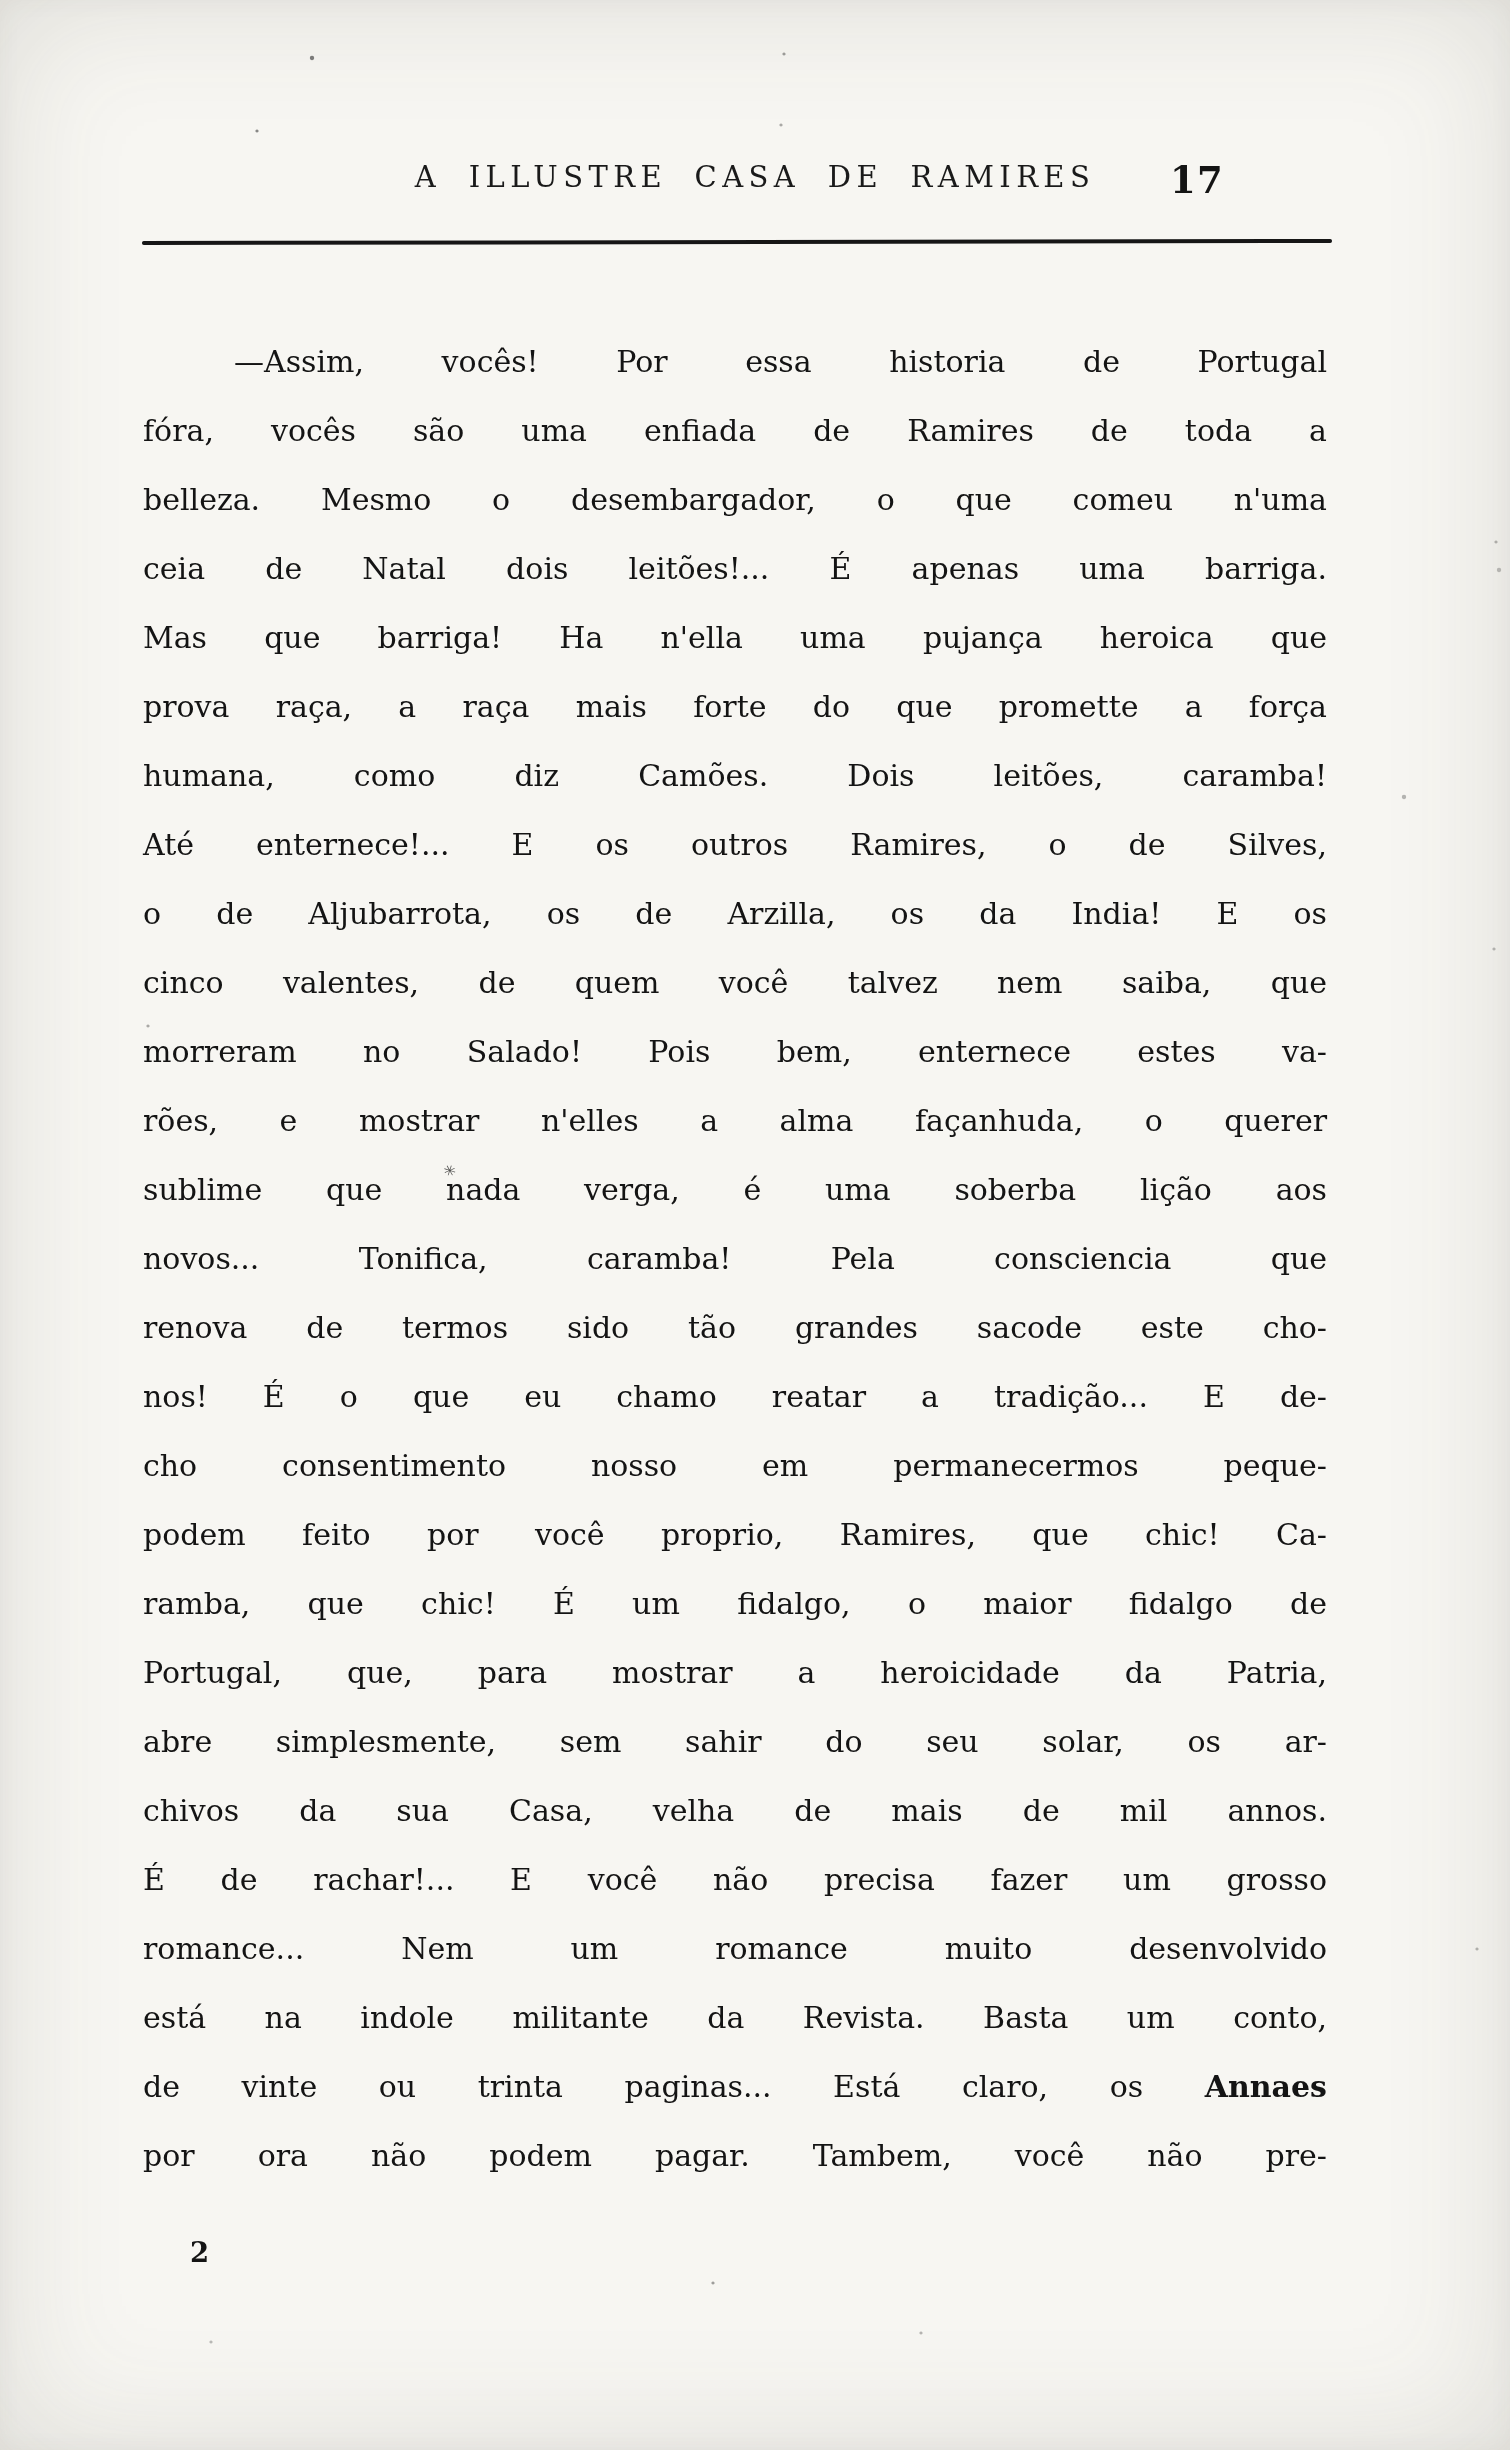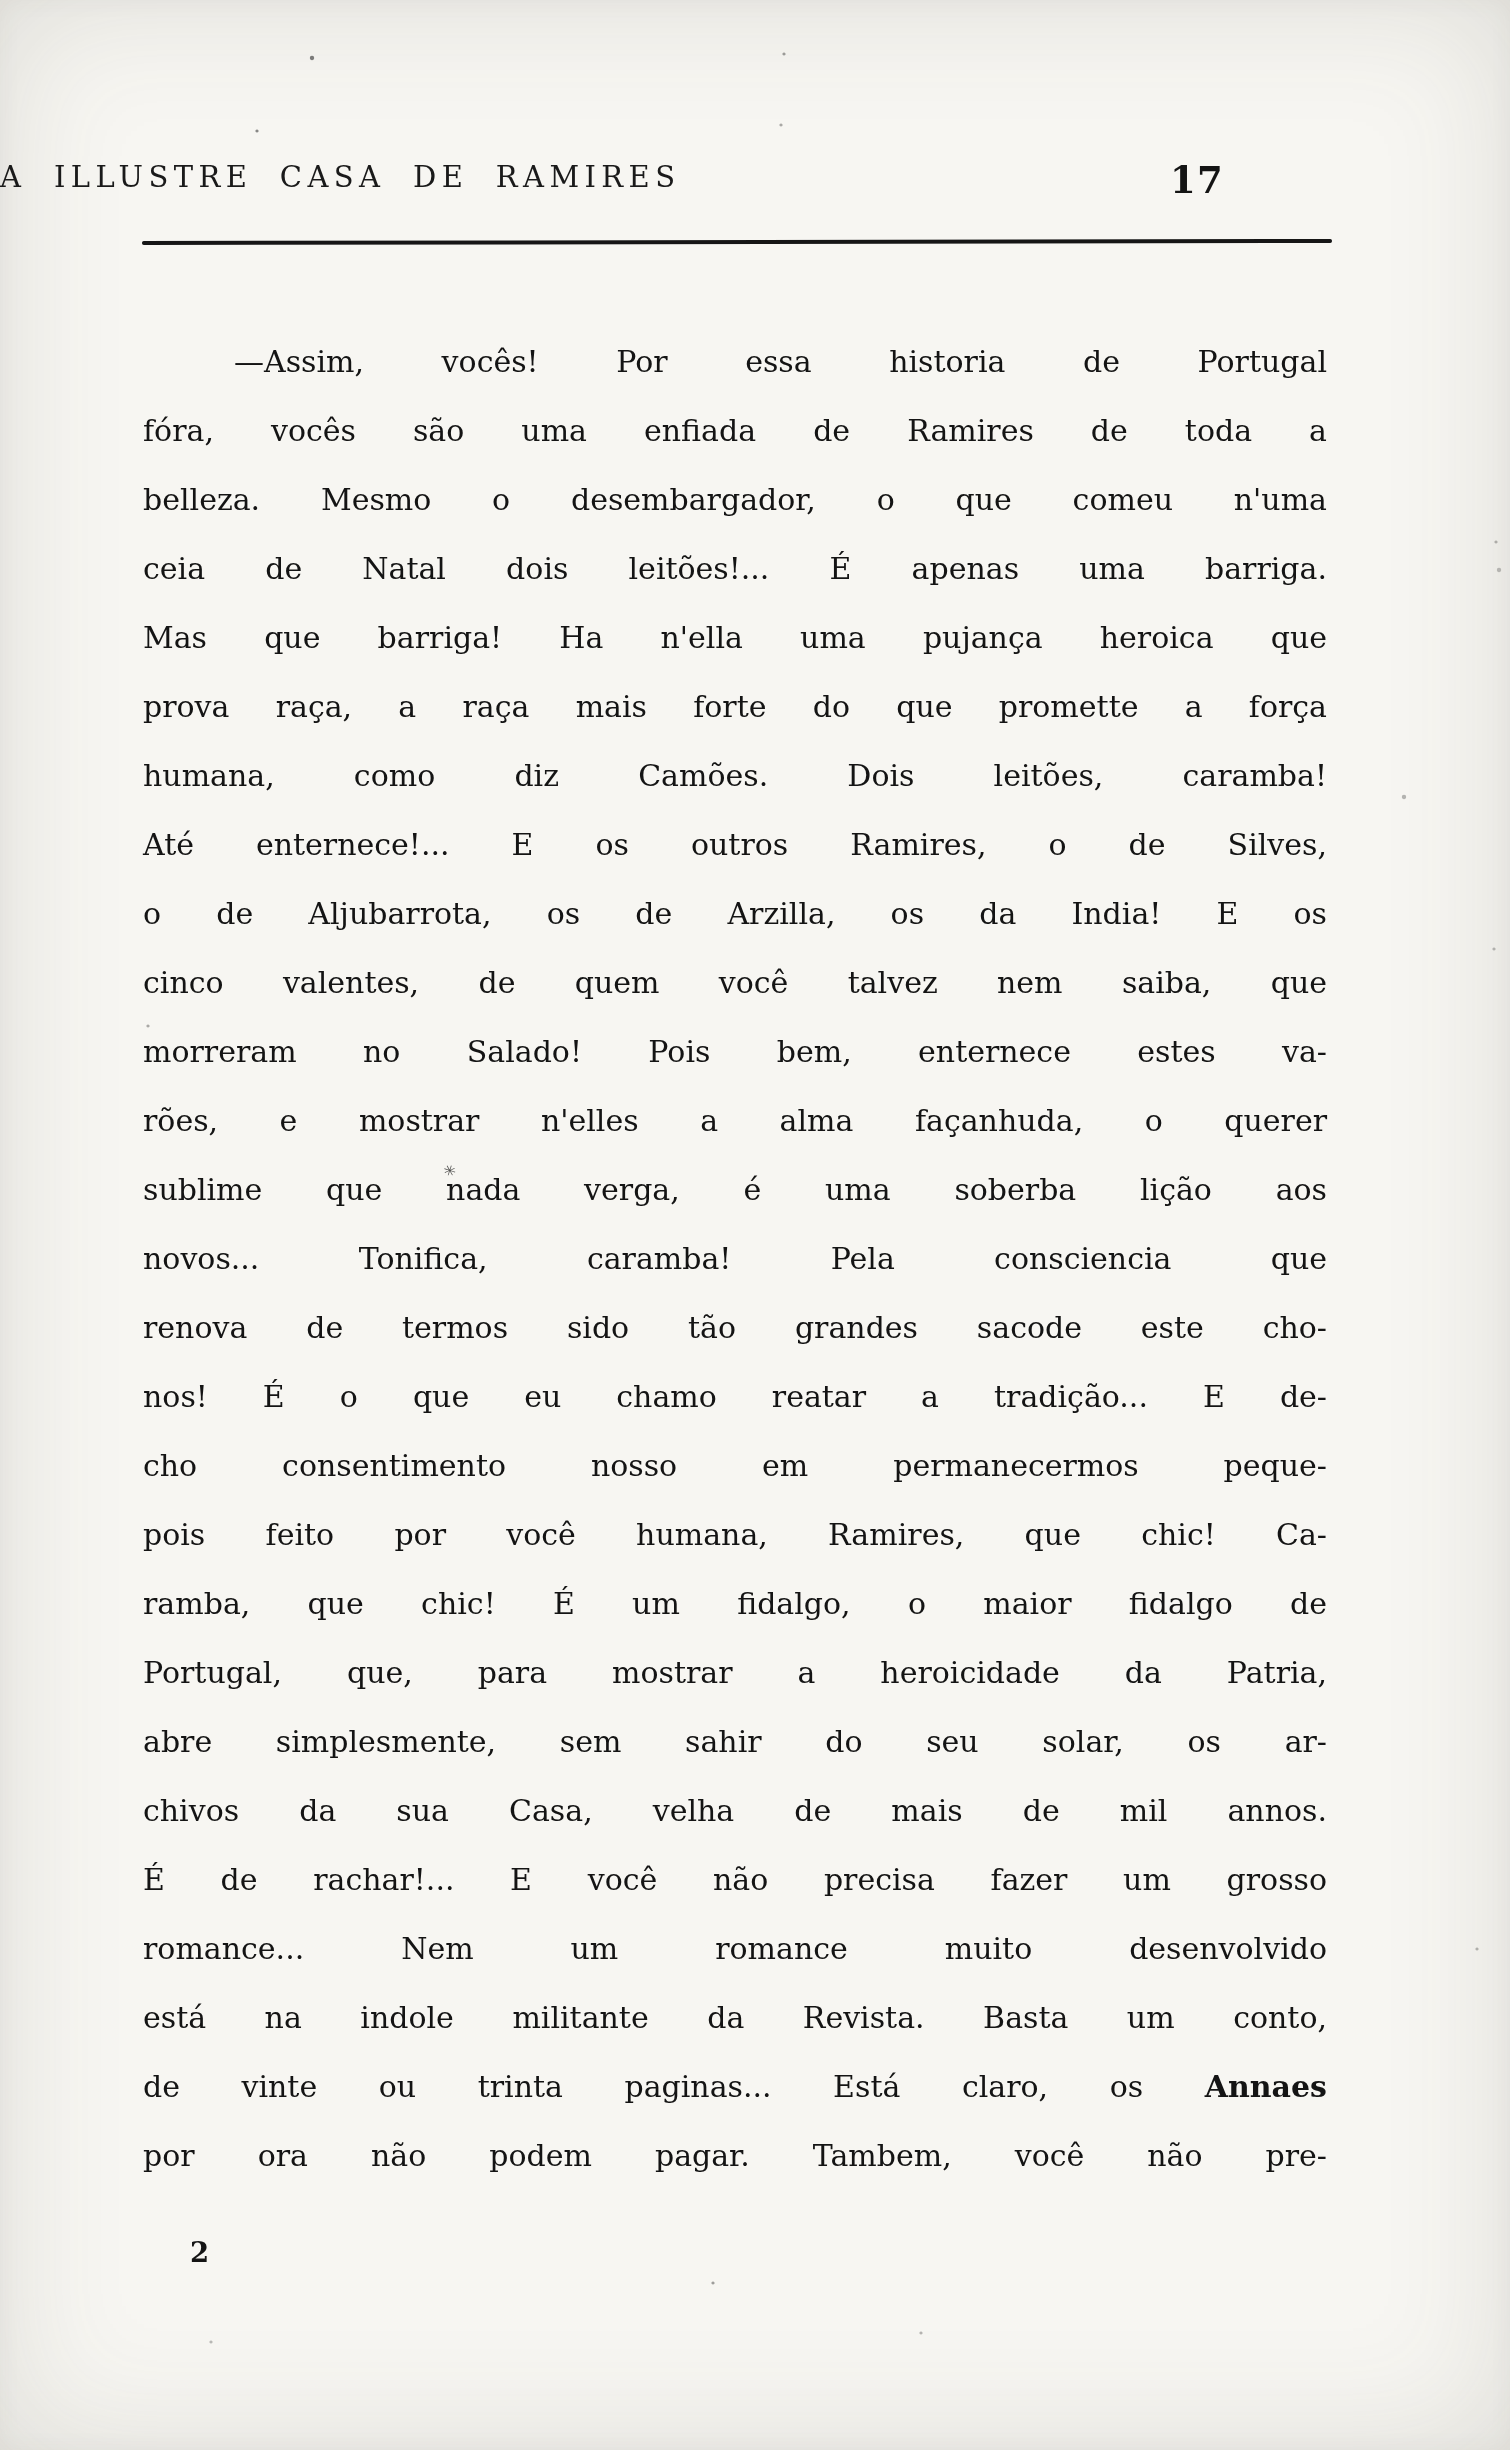--- a/index.html
+++ b/index.html
@@ -15,20 +15,21 @@
     position: absolute; inset: 0;
     background: #f7f6f2;
     box-shadow: inset 0 0 131px rgba(70,68,60,.14), inset 0 0 24px rgba(70,68,60,.05);
   }
   .running-header {
     position: absolute; top: 160px; left: 0; width: 100%;
     height: 48px;
   }
   .running-title {
     position: absolute; left: 0; width: 100%;
+    text-align: center;
     font-size: 29px;
     letter-spacing: 5.4px;
     word-spacing: 13px;
     color: #1a1a1a;
     white-space: nowrap;
   }
   .page-number {
     position: absolute; top: -2.4px; right: 286px;
     font-size: 37px; font-weight: bold;
     letter-spacing: 1.2px;
@@ -108,21 +109,21 @@
       <div class="line"><span>Até enternece!... E os outros Ramires, o de Silves,</span></div>
       <div class="line"><span>o de Aljubarrota, os de Arzilla, os da India! E os</span></div>
       <div class="line"><span>cinco valentes, de quem você talvez nem saiba, que</span></div>
       <div class="line"><span>morreram no Salado! Pois bem, enternece estes va-</span></div>
       <div class="line"><span>rões, e mostrar n'elles a alma façanhuda, o querer</span></div>
       <div class="line"><span>sublime que nada verga, é uma soberba lição aos</span></div>
       <div class="line"><span>novos... Tonifica, caramba! Pela consciencia que</span></div>
       <div class="line"><span>renova de termos sido tão grandes sacode este cho-</span></div>
       <div class="line"><span>nos! É o que eu chamo reatar a tradição... E de-</span></div>
       <div class="line"><span>cho consentimento nosso em permanecermos peque-</span></div>
-      <div class="line"><span>pois feito por você humana, Ramires, que </span><span class="it">chic!</span><span> Ca-</span></div>
+      <div class="line"><span>podem feito por você proprio, Ramires, que </span><span class="it">chic!</span><span> Ca-</span></div>
       <div class="line"><span>ramba, que </span><span class="it">chic!</span><span> É um fidalgo, o maior fidalgo de</span></div>
       <div class="line"><span>Portugal, que, para mostrar a heroicidade da Patria,</span></div>
       <div class="line"><span>abre simplesmente, sem sahir do seu solar, os ar-</span></div>
       <div class="line"><span>chivos da sua Casa, velha de mais de mil annos.</span></div>
       <div class="line"><span>É de rachar!... E você não precisa fazer um grosso</span></div>
       <div class="line"><span>romance... Nem um romance muito desenvolvido</span></div>
       <div class="line"><span>está na indole militante da Revista. Basta um conto,</span></div>
       <div class="line"><span>de vinte ou trinta paginas... Está claro, os </span><span class="it bd">Annaes</span></div>
       <div class="line"><span>por ora não podem pagar. Tambem, você não pre-</span></div>
     </div>

